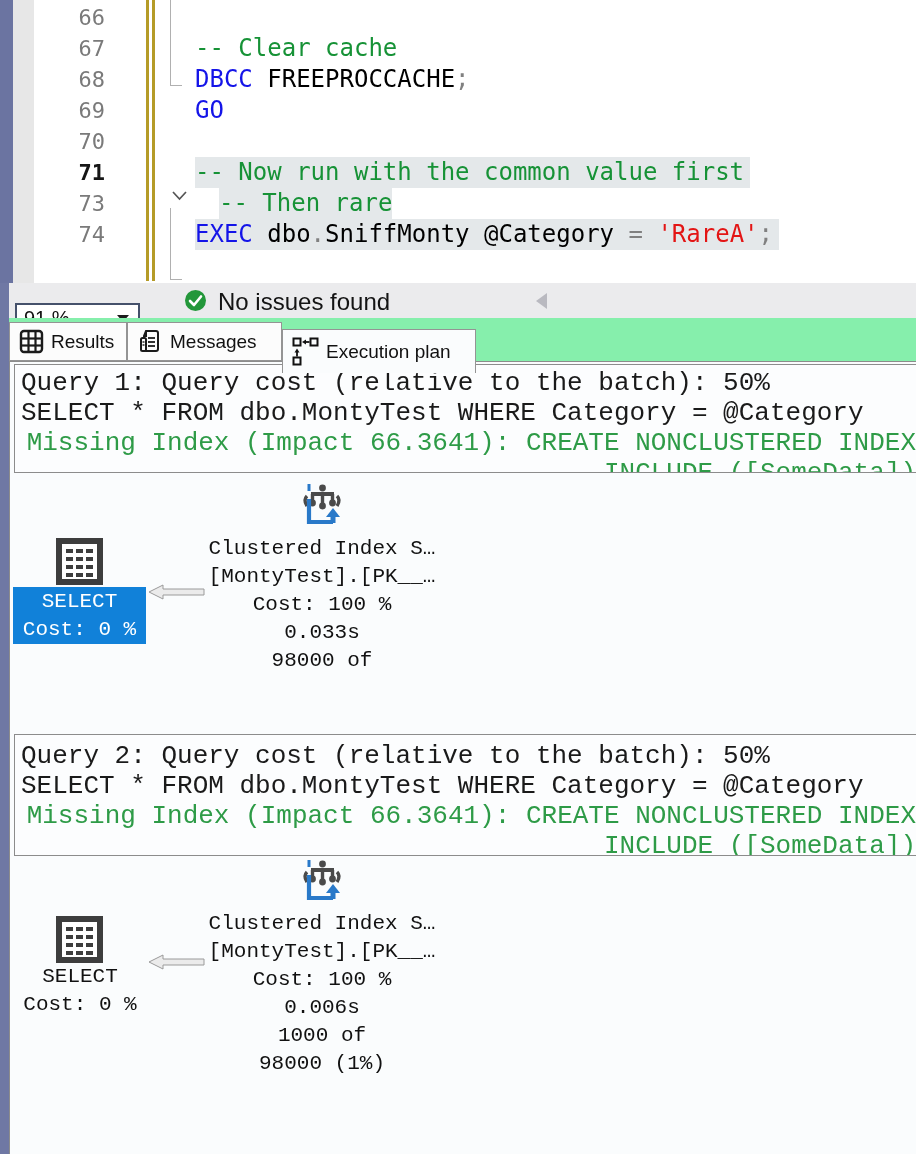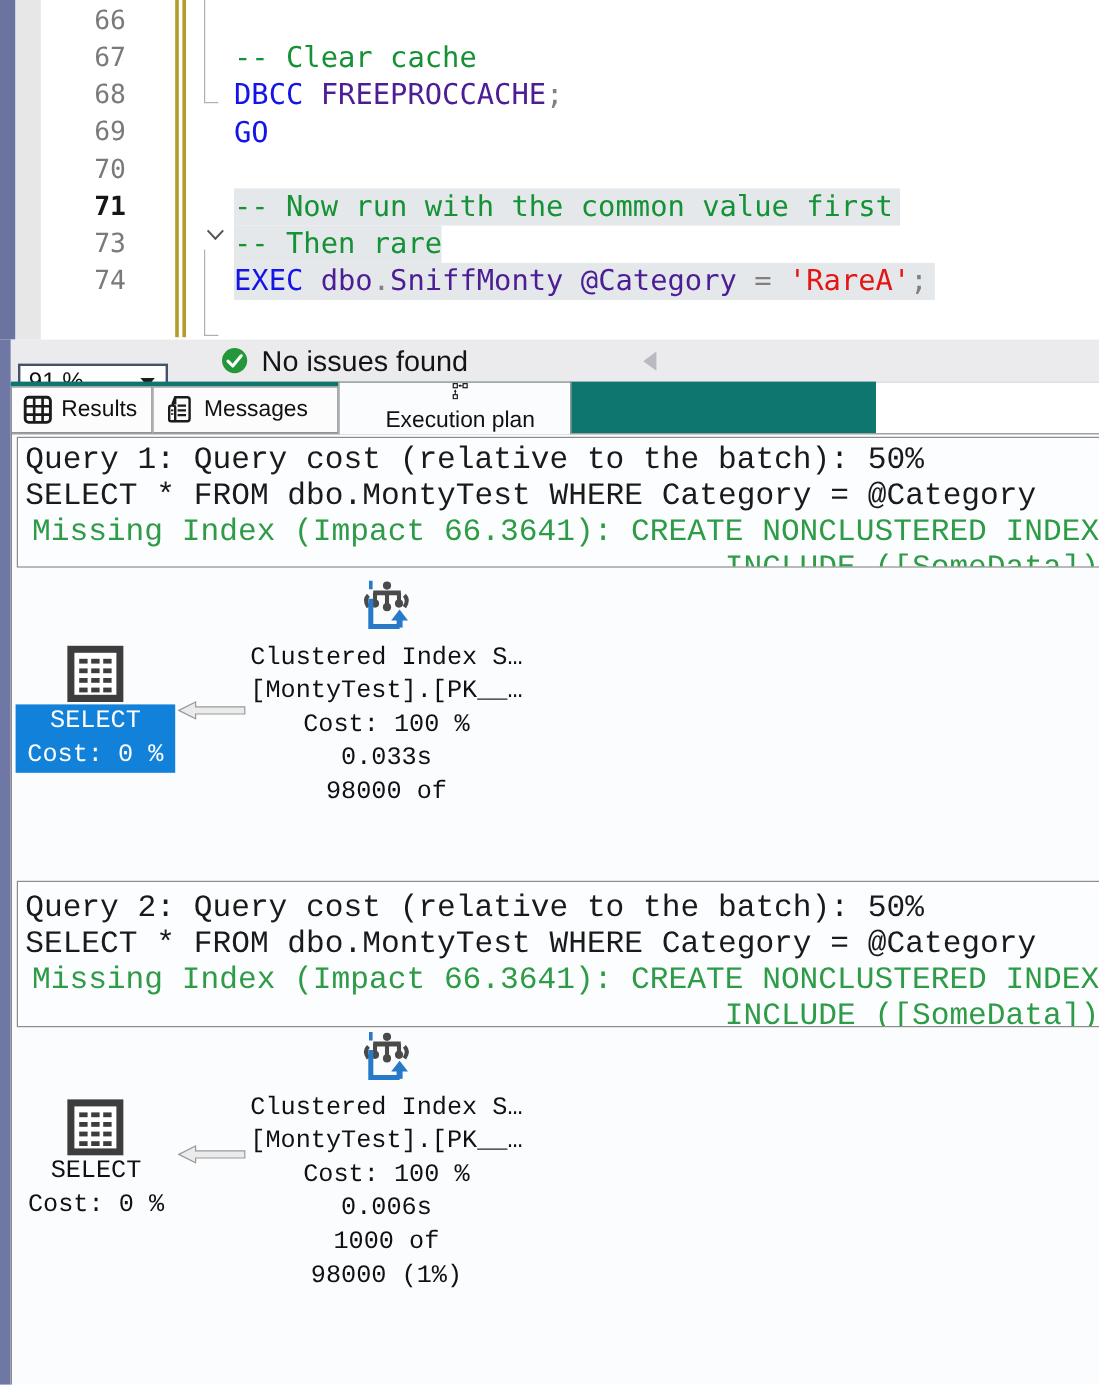--- a/index.html
+++ b/index.html
@@ -15,44 +15,44 @@
   .editor{left:13px;top:0;width:903px;height:365px;background:#ffffff;overflow:hidden;}
   .gutter-strip{left:0;top:0;width:21px;height:283px;background:#e7e7e7;}
   .rows{left:0;top:2px;width:903px;}
   .code-row{position:relative;height:31px;}
   .ln{position:absolute;left:0;top:0;width:92px;text-align:right;
       font:22px/31px "DejaVu Sans Mono",monospace;color:#7a7a7a;}
   .ln.cur{color:#161616;font-weight:bold;}
   .codewrap{position:absolute;left:182px;top:0;font:24px/31px "DejaVu Sans Mono",monospace;white-space:pre;}
   .sel{background:#e4e8ea;display:inline-block;}
   .c-kw{color:#1414e8;} .c-comment{color:#169236;} .c-str{color:#e31515;}
-  .c-op{color:#808080;} .c-plain{color:#4c1d95;}
+  .c-op{color:#808080;} .c-plain{color:#000000;}
   .yline{top:0;width:3px;height:281px;background:#b59b28;}
   .guide{border-left:1px solid #b0b0b0;border-bottom:1px solid #b0b0b0;width:11px;}
 
   
   .statusbar{left:9px;top:283px;width:907px;height:35px;background:#ebebed;border-bottom:1px solid #dcdcde;}
   .zoom-combo{left:6px;top:20px;width:121px;height:26px;background:#ffffff;border:2px solid #45516b;
               display:flex;align-items:center;}
   .zoom-combo .val{font-size:20px;color:#111;padding-left:7px;flex:1;}
   .caret{width:0;height:0;border-left:6px solid transparent;border-right:6px solid transparent;
          border-top:7px solid #1c1c1c;margin-right:9px;}
   .chk{left:176px;top:7px;width:21px;height:21px;border-radius:50%;background:#23973a;}
   .status-msg{left:209px;top:5px;font-size:24px;color:#141414;}
   .tri-left{left:527px;top:10px;width:0;height:0;border-top:8px solid transparent;
             border-bottom:8px solid transparent;border-right:11px solid #b9b9c0;}
 
   
-  .tabbar{left:9px;top:318px;width:721px;height:43px;background:#0f766e;}
+  .tabbar{left:9px;top:318px;width:907px;height:43px;background:#86efac;}
   .tab{position:absolute;display:flex;align-items:center;gap:7px;padding-left:9px;
        background:#fcfcfc;border:1px solid #949494;box-sizing:border-box;}
   .tab .tlabel{font-size:19px;color:#111;}
   .tab-results{left:0;top:4px;width:118px;height:39px;}
   .tab-messages{left:118px;top:4px;width:155px;height:39px;}
-  .tab-active{left:273px;top:0;width:194px;height:44px;background:#fafcfd;border-bottom:none;z-index:3;flex-direction:column;}
+  .tab-active{left:273px;top:11px;width:194px;height:44px;background:#fafcfd;border-bottom:none;z-index:3;}
 
   
   .plan-pane{left:9px;top:361px;width:907px;height:793px;background:#fafcfd;
              border-top:1px solid #8c8c8c;border-left:1px solid #8c8c8c;box-sizing:border-box;overflow:hidden;}
   .qheader{position:absolute;left:4px;width:903px;background:#fcfdfe;border:1px solid #8c8c8c;
            box-sizing:border-box;overflow:hidden;padding-left:6px;}
   .qh1{top:2px;height:109px;padding-top:3px;}
   .qh2{top:372px;height:122px;padding-top:6px;}
   .phl{font:26px/30px "Liberation Mono",monospace;color:#1a1a1a;white-space:pre;}
   .phl.green{color:#2e9b47;text-align:right;}
@@ -91,21 +91,21 @@
       <div class="code-row">
         <span class="ln">70</span>
         <span class="codewrap"></span>
       </div>
       <div class="code-row">
         <span class="ln cur">71</span>
         <span class="codewrap"><span class="sel" style="padding-right: 6px;"><span class="c-comment">-- Now run with the common value first</span></span></span>
       </div>
       <div class="code-row">
         <span class="ln">73</span>
-        <span class="codewrap"><span class="sel" style=""><span class="c-comment">-- Then rare</span></span></span>
+        <span class="codewrap"><span class="sel" style=" margin-left: 24px;"><span class="c-comment">-- Then rare</span></span></span>
       </div>
       <div class="code-row">
         <span class="ln">74</span>
         <span class="codewrap"><span class="sel" style="padding-right: 6px;"><span class="c-kw">EXEC</span><span class="c-plain"> dbo</span><span class="c-op">.</span><span class="c-plain">SniffMonty @Category </span><span class="c-op">= </span><span class="c-str">'RareA'</span><span class="c-op">;</span></span></span>
       </div>
     </div>
 
   <div class="abs yline" style="left:133px;"></div>
   <div class="abs yline" style="left:139px;"></div>
 

